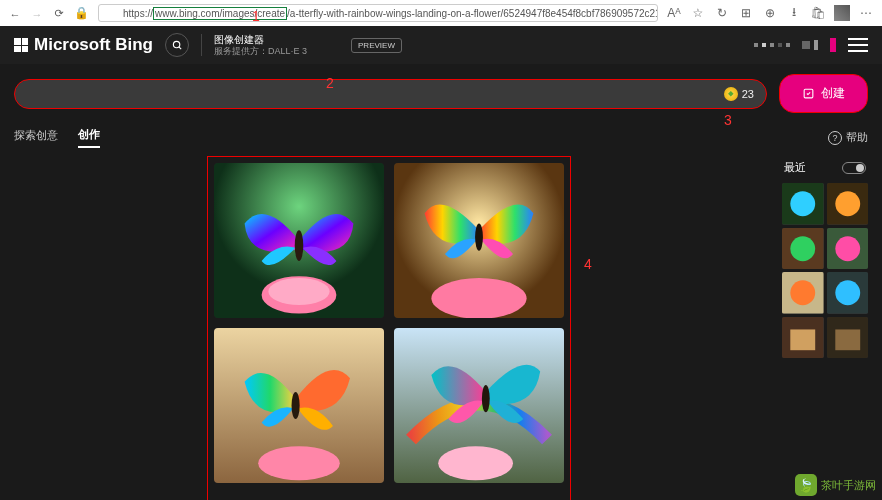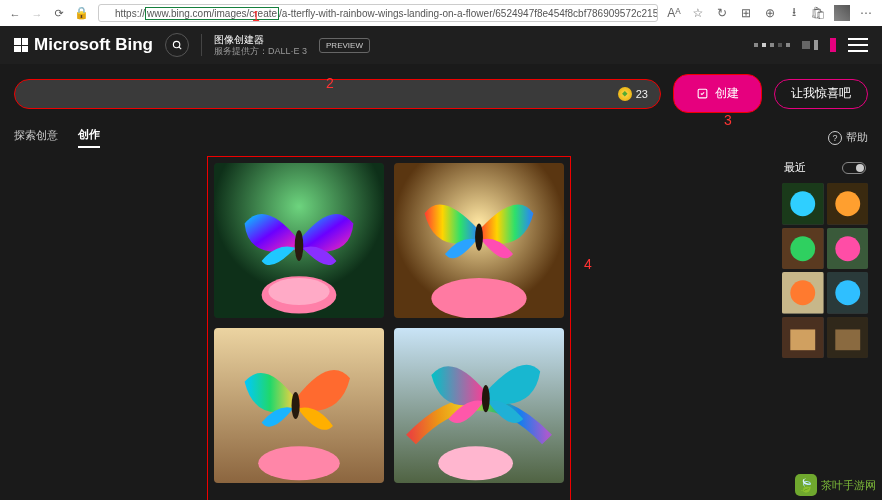--- a/index.html
+++ b/index.html
@@ -33,21 +33,21 @@
       cursor: pointer;
     }
     .url-box {
       flex: 1;
       background: #fff;
       border: 1px solid #ccc;
       border-radius: 3px;
       height: 18px;
       display: flex;
       align-items: center;
-      padding: 0 16px;
+      padding: 0 24px;
       font-size: 10px;
       color: #555;
       overflow: hidden;
       white-space: nowrap;
     }
     .url-highlight {
       border: 1px solid #15803d;
       padding: 0 1px;
     }
     .tool-icon {
@@ -107,20 +107,21 @@
       background: #444;
     }
     .app-title-block { font-size: 10px; line-height: 1.3; }
     .app-title-block .small { color: #999; font-size: 9px; }
     .preview-pill {
       border: 1px solid #666;
       border-radius: 3px;
       font-size: 8px;
       padding: 2px 6px;
       color: #ccc;
+      margin-left: 32px;
     }
     .header-spacer { flex: 1; }
     .pixel-group { display: flex; gap: 4px; align-items: center; }
     .pixel-dot { width: 4px; height: 4px; background: #888; }
     .pixel-bar { width: 6px; height: 14px; background: #e6007e; }
     .hamburger {
       width: 20px;
       height: 14px;
       display: flex;
       flex-direction: column;
@@ -400,23 +401,20 @@
       <div class="coin">⬥</div>
       <span>23</span>
     </div>
   </div>
   <div class="create-btn">
     <svg width="13" height="13" viewBox="0 0 24 24" fill="none" stroke="#fff" stroke-width="2">
         <rect x="4" y="4" width="16" height="16" rx="2"></rect>
         <path d="M9 12l2 2 4-4"></path>
       </svg>
     <span>创建</span>
-  </div>
-  <div class="surprise-btn">
-    <span>让我惊喜吧</span>
   </div>
 </div>
 
 <div class="tabs-row">
   <div class="tab">探索创意</div>
   <div class="tab active">创作</div>
   <div class="help-right">
     <div class="help-icon">?</div>
     <span>帮助</span>
   </div>

